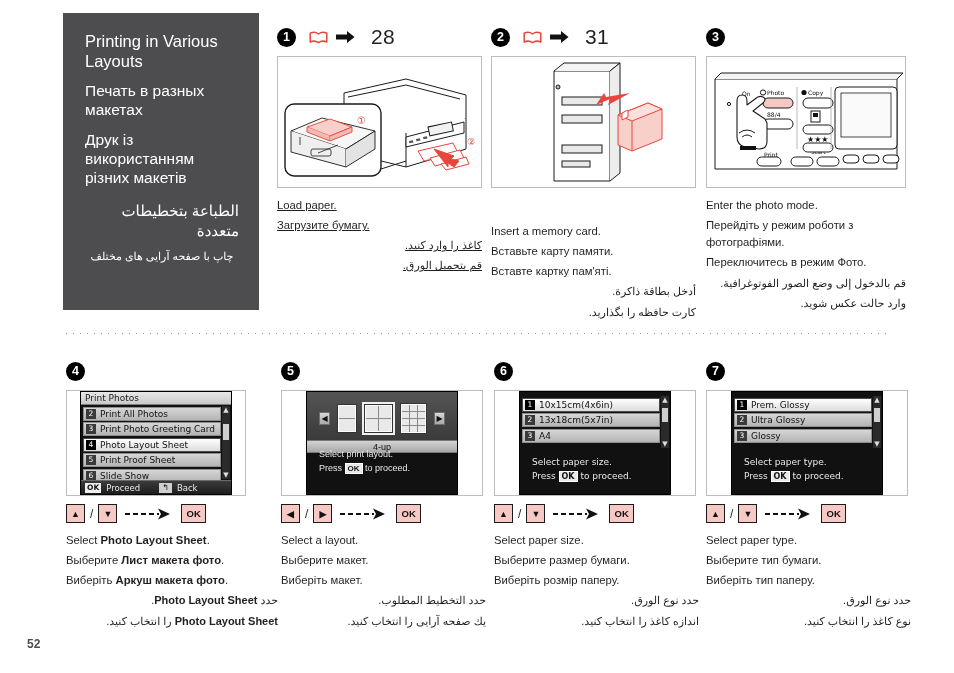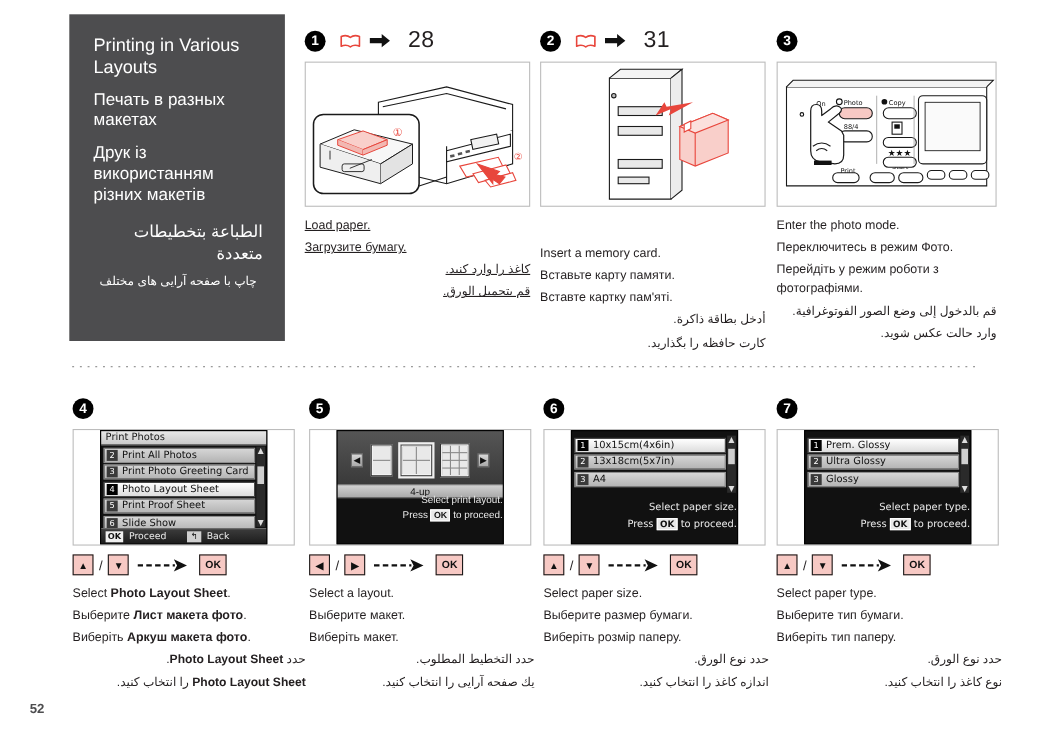--- a/index.html
+++ b/index.html
@@ -89,22 +89,22 @@
   }
   .lcd-row.sel .num { background: #000; }
   .scrollbar {
     position: absolute; right: 1px; top: 14px; width: 8px; bottom: 1px;
     background: #2a2a2a;
   }
   .scrollbar .thumb { position: absolute; left: 1px; width: 6px; height: 16px; background: #cfcfcf; }
   .scrollbar .cap { position: absolute; left: 0; width: 8px; height: 8px;
     color: #ddd; font-size: 7px; text-align: center; line-height: 8px; }
   .lcd-msg {
-    position: absolute; left: 4px; right: 0; bottom: 14px;
-    color: #e9e9e9; font-size: 9px; text-align: right; line-height: 1.6;
+    position: absolute; left: 12px; right: 0; bottom: 14px;
+    color: #e9e9e9; font-size: 9px; text-align: left; line-height: 1.6;
   }
   .lcd-msg .okchip {
     background: #e8e8e8; color: #111; font-weight: bold;
     padding: 0 2px; font-size: 8px; border: 1px solid #fff;
   }
   .lcd-foot {
     position: absolute; left: 0; right: 0; bottom: 0; height: 14px;
     background: linear-gradient(#3b3b3b,#1d1d1d);
     border-top: 1px solid #6a6a6a;
     display: flex; align-items: center; gap: 5px; padding: 0 4px;
@@ -363,32 +363,32 @@
           <path d="M32 76 Q40 70 48 76"></path>
           <path d="M35 80 Q40 76 45 80"></path>
         </g>
         <rect x="33" y="89" width="16" height="4" fill="#111"></rect>
 
         <circle cx="22" cy="47" r="1.6" fill="none" stroke="#111"></circle>
       </svg>
     </div>
     <div class="caption" style="width:200px;">
       <div class="line">Enter the photo mode.</div>
+      <div class="line">Перейдіть у режим роботи з фотографіями.</div>
       <div class="line">Переключитесь в режим Фото.</div>
-      <div class="line">Перейдіть у режим роботи з фотографіями.</div>
       <div class="line rtl">قم بالدخول إلى وضع الصور الفوتوغرافية.</div>
       <div class="line rtl">وارد حالت عکس شوید.</div>
     </div>
   </div>
 
   <div class="step" style="left:66px; top:358px;">
     <div class="step-head">
       <div class="badge">4</div>
     </div>
-    <div class="figbox" style="width:202px; height:106px; padding:4px; display:flex; align-items:center; justify-content:center;">
+    <div class="figbox" style="width:180px; height:106px; padding:4px; display:flex; align-items:center; justify-content:center;">
       <div class="lcd">
         <div class="lcd-title">Print Photos</div>
         <div class="lcd-row">
           <span class="num">2</span>
           <span>Print All Photos</span>
         </div>
         <div class="lcd-row">
           <span class="num">3</span>
           <span>Print Photo Greeting Card</span>
         </div>

